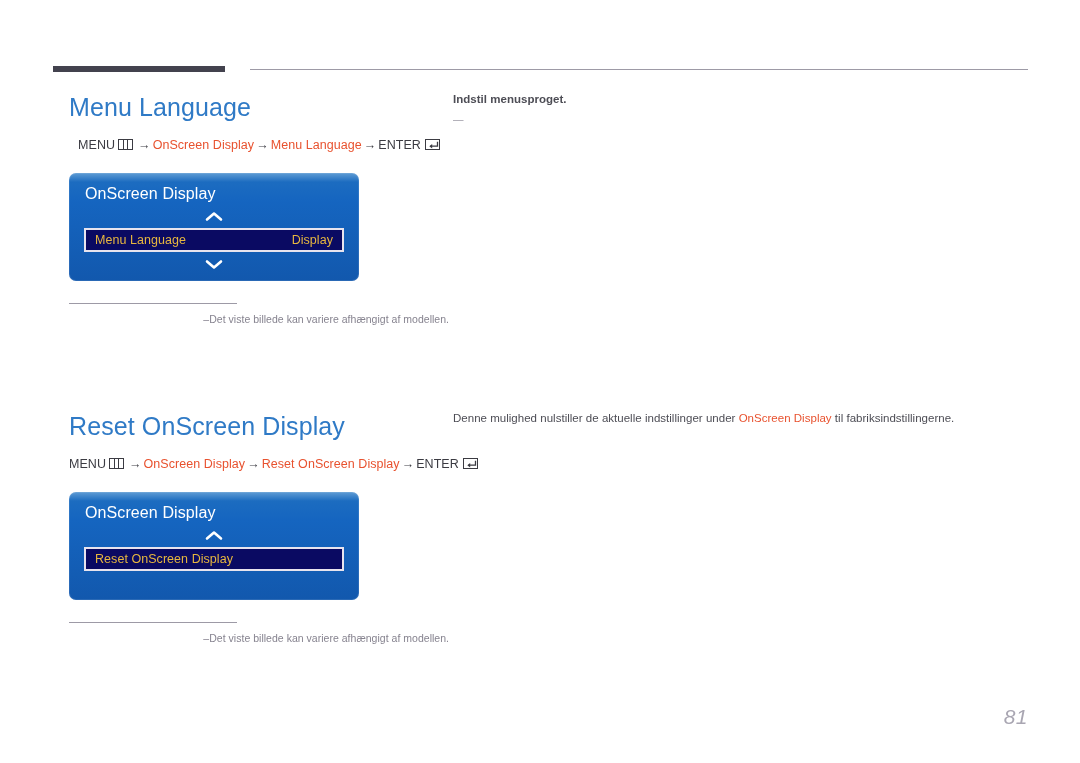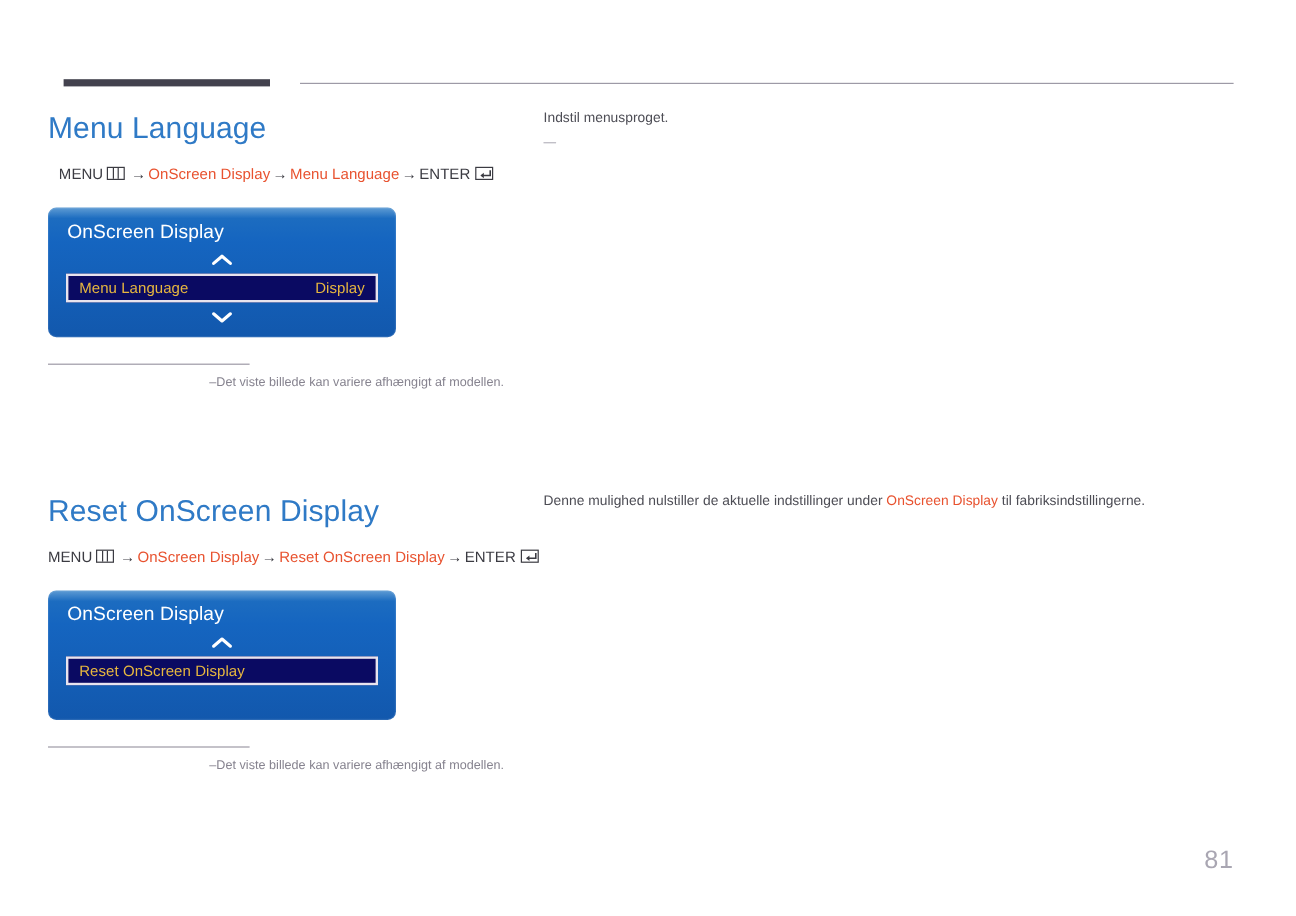--- a/index.html
+++ b/index.html
@@ -35,21 +35,21 @@
     background: #9d9aa6;
   }
 
   
   .section { position: absolute; left: 0; width: 1080px; }
   #section-1 { top: 92px; }
   #section-2 { top: 411px; }
 
   .left-col {
     position: absolute;
-    left: 40px; top: 0;
+    left: 69px; top: 0;
     width: 380px;
   }
   .right-col {
     position: absolute;
     left: 453px; top: 0;
     width: 580px;
   }
 
   h1.page-heading {
     margin: 0;
@@ -172,20 +172,21 @@
     letter-spacing: 0.02px;
   }
   .note-line .dash { display: inline-block; width: 12px; }
 
   
   .desc-title {
     font-size: 11.5px;
     color: #4d4d55;
     line-height: 15px;
     letter-spacing: 0.02px;
+    font-weight: bold;
   }
   .desc-note {
     margin-top: 6px;
     padding-left: 13px;
     position: relative;
     font-size: 10.5px;
     color: #86838f;
     line-height: 14.5px;
     width: 576px;
     letter-spacing: 0.02px;
@@ -205,20 +206,21 @@
 
   
   .page-number {
     position: absolute;
     left: 0; top: 705px;
     width: 1028px;
     text-align: right;
     font-size: 21px;
     color: #a9a6b2;
     letter-spacing: 0.5px;
+    font-style: italic;
   }
 </style>
 </head>
 <body>
 
 <div class="header-rules">
   <div class="rule-thick"></div>
   <div class="rule-thin"></div>
 </div>
 

